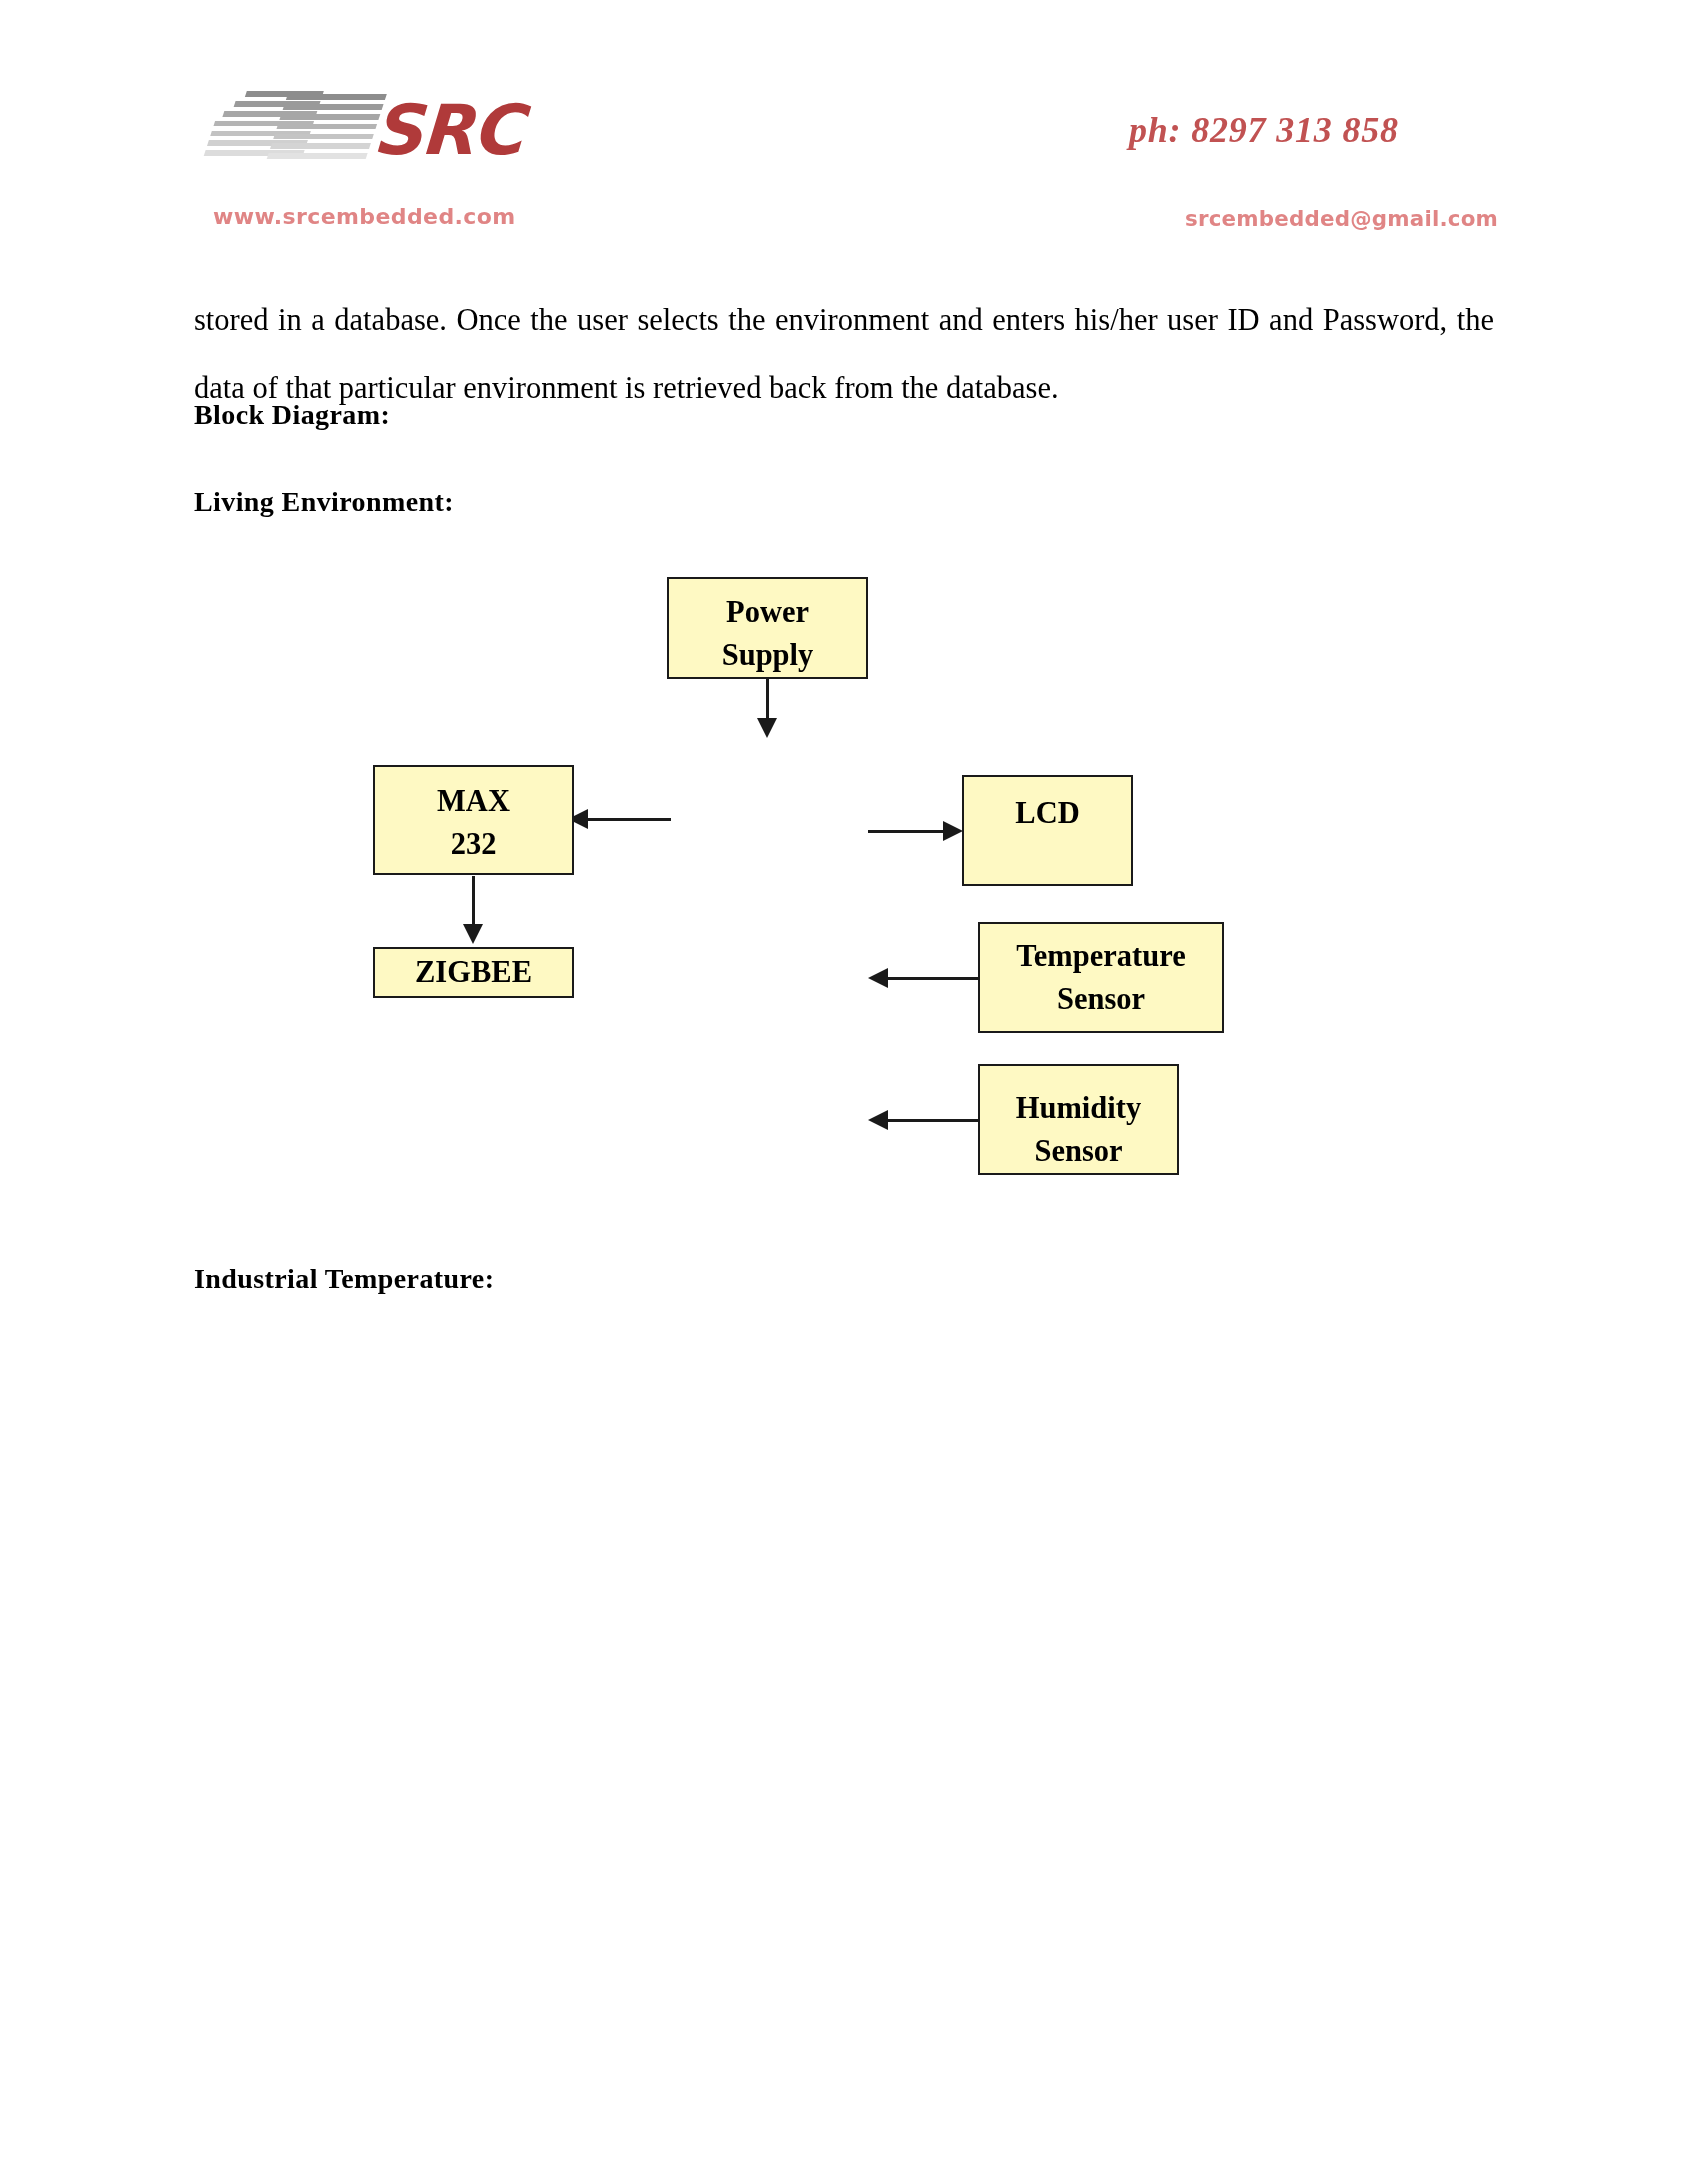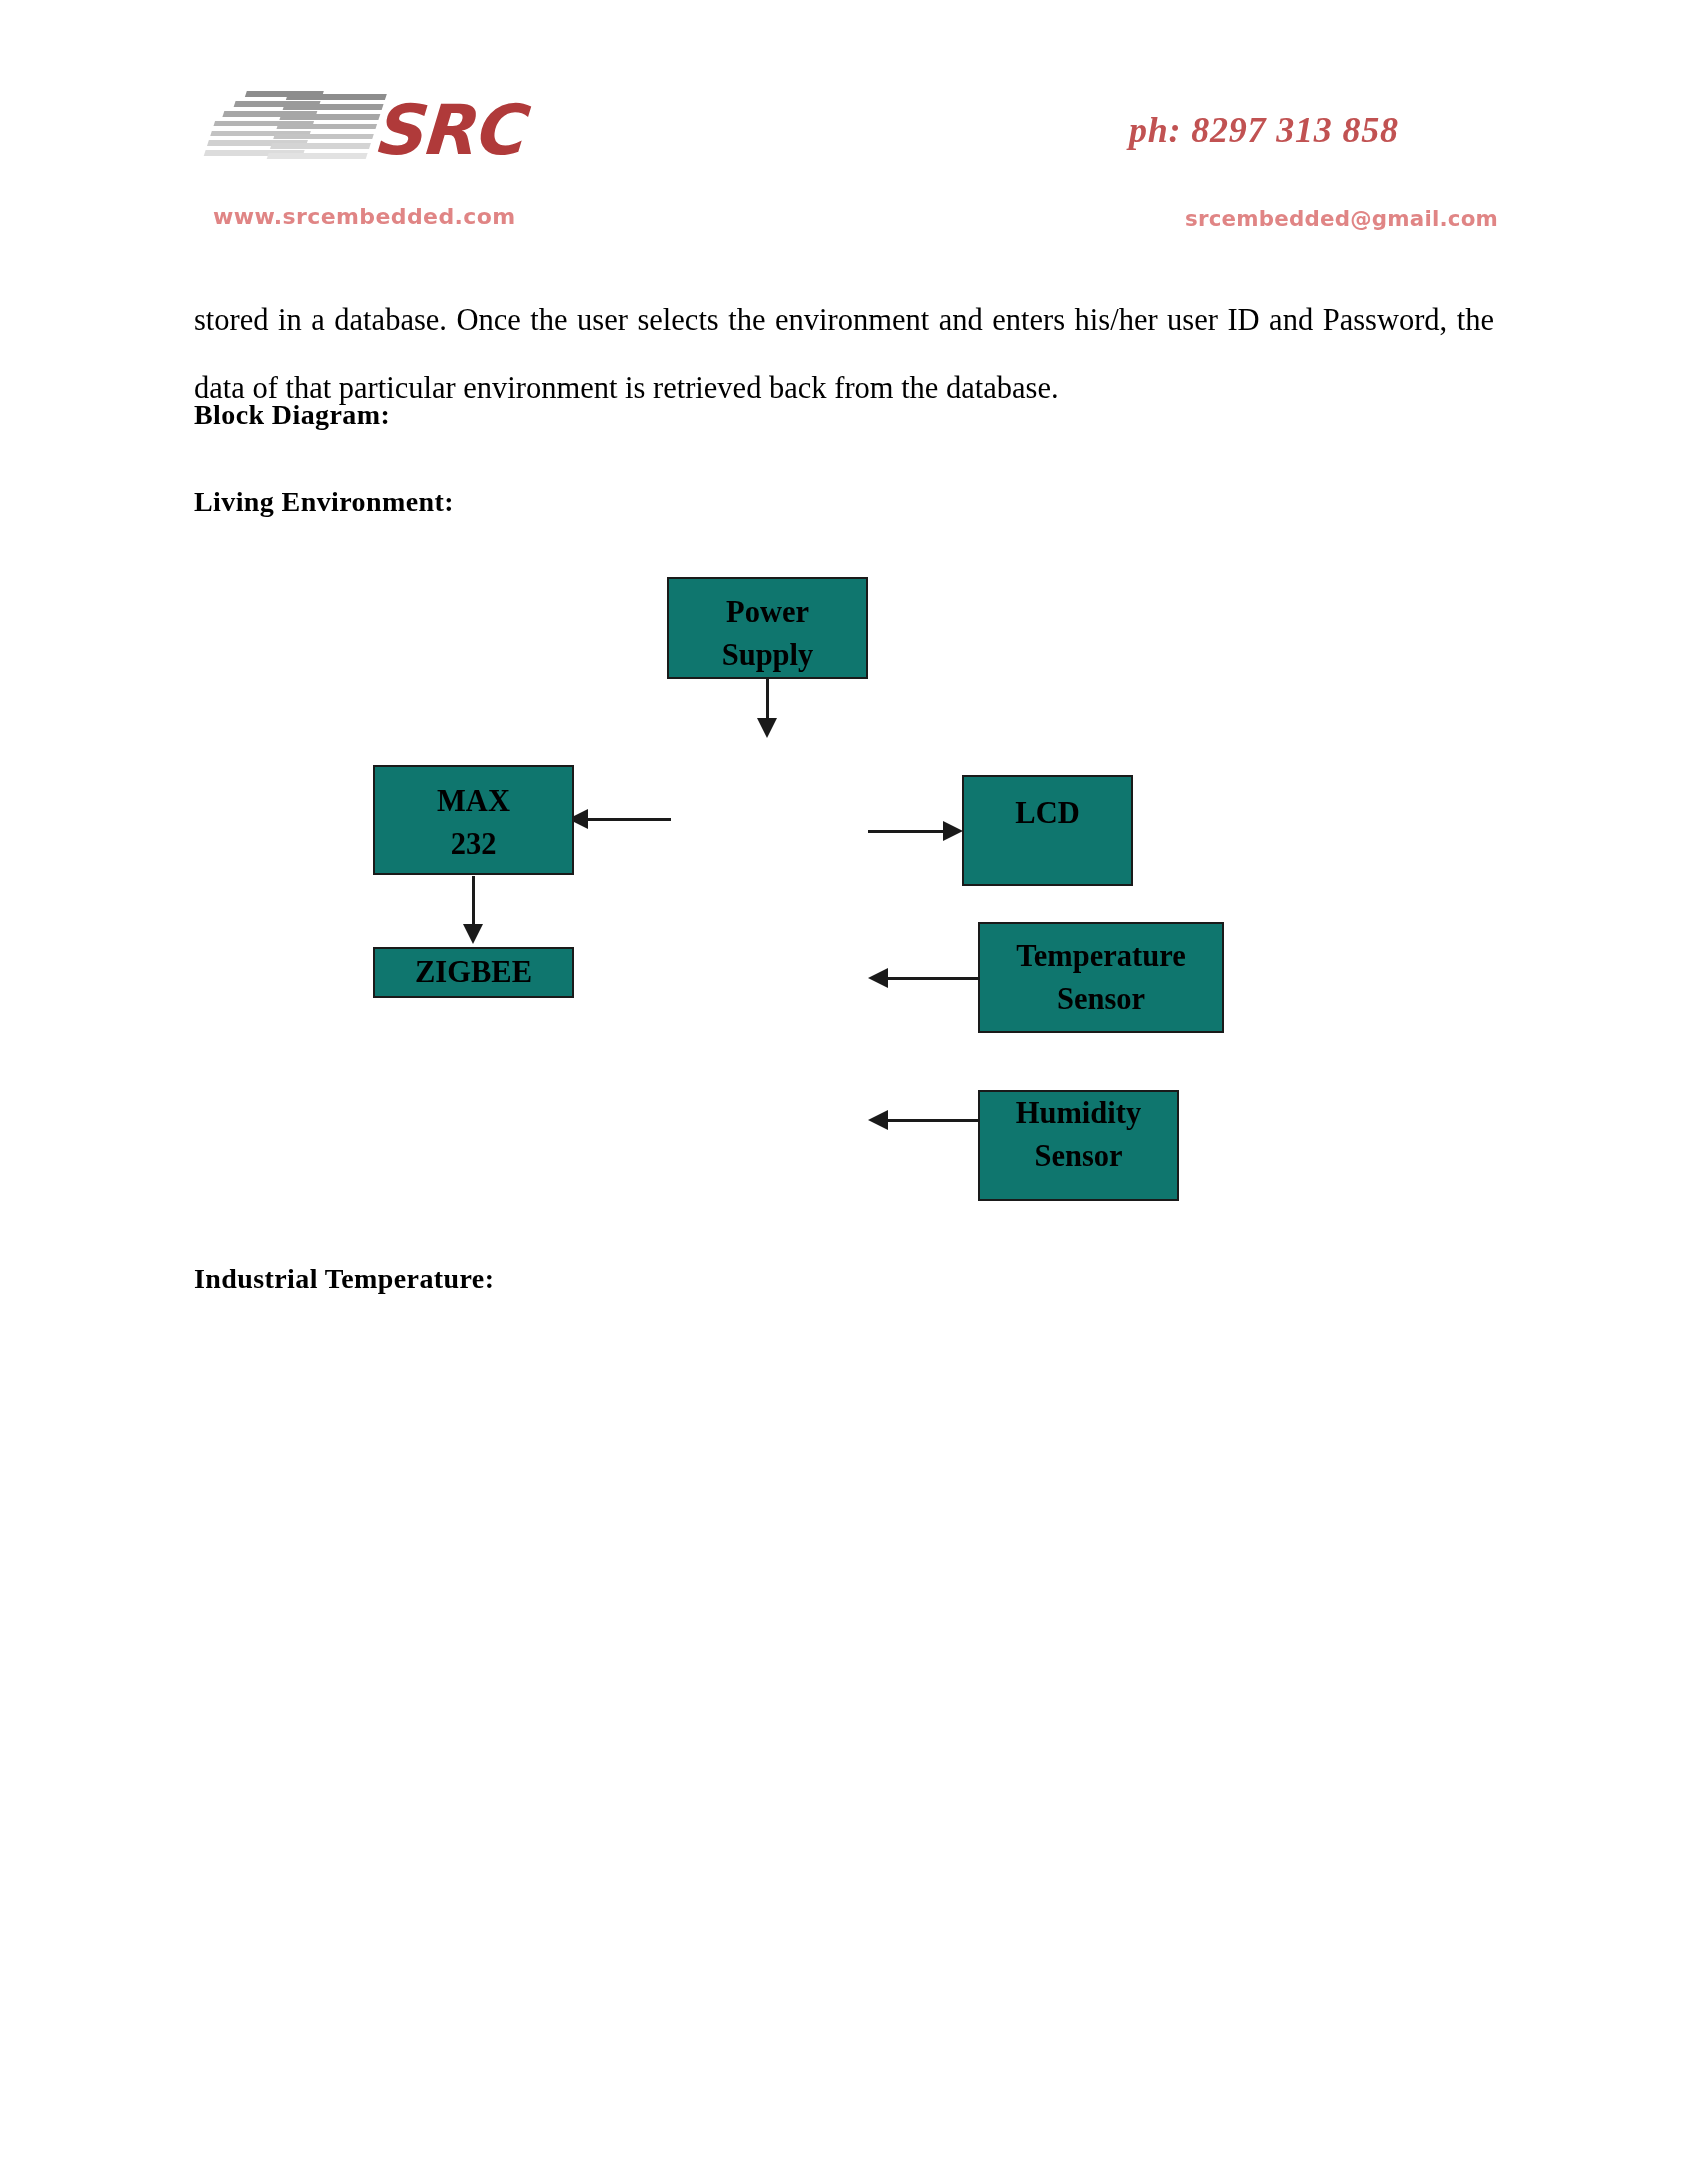--- a/index.html
+++ b/index.html
@@ -133,21 +133,21 @@
   #diagram {
     position: absolute;
     left: 0;
     top: 0;
     width: 1687px;
     height: 2183px;
   }
   .node {
     position: absolute;
     border: 2.5px solid #1a1a1a;
-    background: #0f766e;
+    background: #fef9c3;
     box-sizing: border-box;
     display: flex;
     flex-direction: column;
     align-items: center;
     font-weight: bold;
     font-size: 30.5px;
     line-height: 43px;
     text-align: center;
     overflow: hidden;
   }
@@ -175,22 +175,21 @@
     left: 962px; top: 775px; width: 171px; height: 111px;
     justify-content: flex-start;
     padding-top: 15px;
   }
   #node-temperature {
     left: 978px; top: 922px; width: 246px; height: 111px;
     justify-content: center;
   }
   #node-humidity {
     left: 978px; top: 1064px; width: 201px; height: 111px;
-    justify-content: flex-start;
-    margin-top: 26px;
+    justify-content: flex-end;
   }
 
   .conn { position: absolute; background: #1a1a1a; }
   .conn-v { width: 3.3px; }
   .conn-h { height: 3.3px; }
   .arrowhead { position: absolute; width: 0; height: 0; }
   .arrow-down {
     border-left: 10.7px solid transparent;
     border-right: 10.7px solid transparent;
     border-top: 20px solid #1a1a1a;

